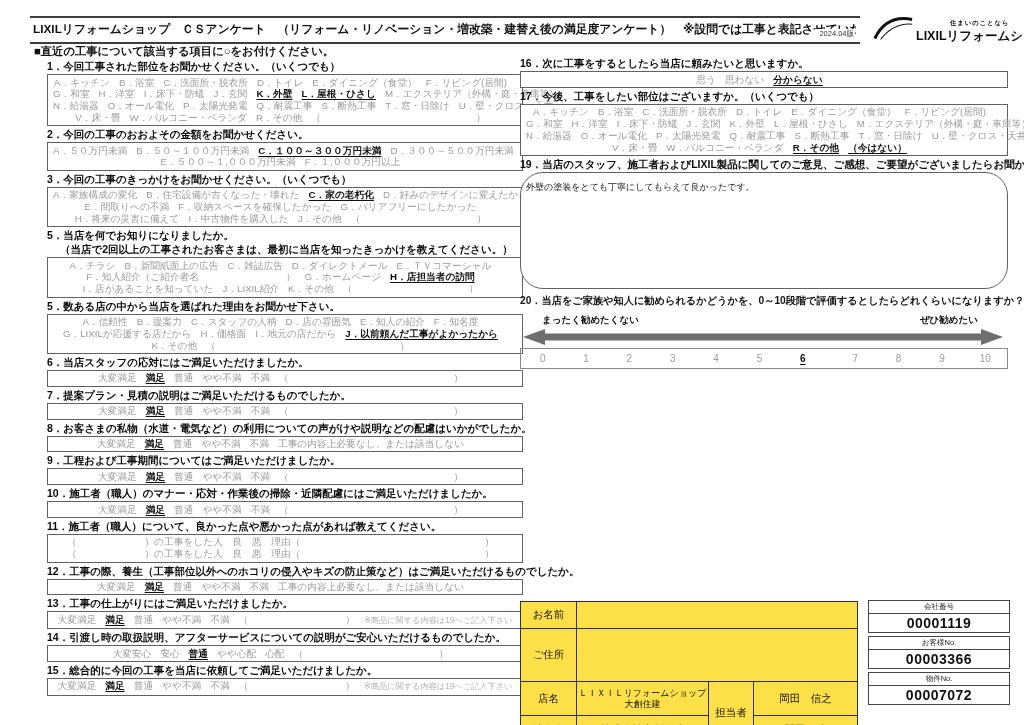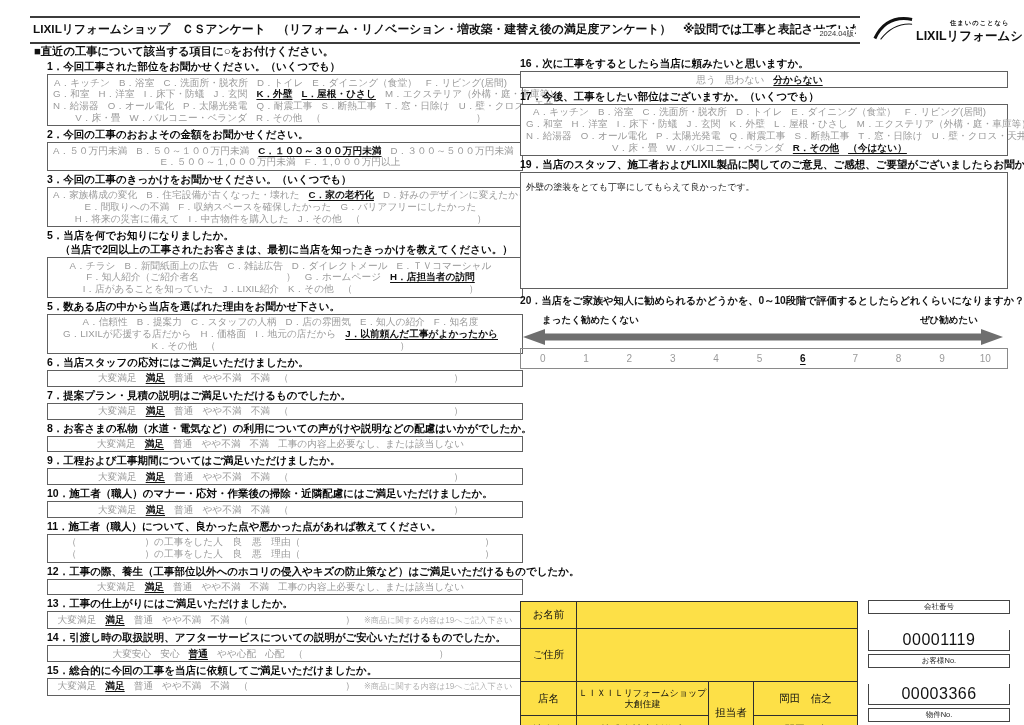--- a/index.html
+++ b/index.html
@@ -27,21 +27,21 @@
 
   
   .q  { margin-bottom:2px; }
   .qt { font-size:10.5px; line-height:13px; font-weight:bold; white-space:nowrap; margin:1px 0; color:#0a0a0a; }
   .qt2 { padding-left:13px; }
   .qbox { border:1.5px solid #606060; padding:1.5px 5px; background:#fff; }
   .qline { font-size:9.7px; line-height:11.8px; white-space:nowrap; color:#9a9a9a;text-align:center; }
   .opt  { color:#9a9a9a; margin-right:9px; }
   .sel  { color:#111; font-weight:bold; text-decoration:underline; text-underline-offset:1.5px; margin-right:9px; }
   .note { color:#b3b3b3; font-size:8.2px; margin-right:0; }
-  .qbox.tall { height:117px; padding:3px 5px; }
+  .qbox.tall { height:117px; padding:3px 5px;border-radius:23px; }
   .comment { font-size:9px; color:#222; }
 
   
   .nps { margin-top:5px; }
   .nps-title { font-size:10.2px; font-weight:bold; white-space:nowrap; margin-bottom:6px; }
   .nps-labels { display:flex; justify-content:space-between; padding:0 30px 0 22px; }
   .nps-label { font-size:9.5px; font-weight:bold; }
   .nps-arrow { display:block; margin:1px 0 2px 0; }
   .nps-scale { display:flex; border:1.5px solid #8a8a8a; height:21px; align-items:center; }
   .nps-num { flex:1; text-align:center; font-size:10px; color:#9a9a9a; }
@@ -57,21 +57,21 @@
   .row-name td { height:27px; }
   .row-addr td { height:53px; }
   .row-shop td { height:34px; }
   .row-corp td { height:28px; }
   .shop-line1 { font-size:9px; line-height:11px; }
   .shop-line2 { font-size:9px; line-height:11px; }
 
   .numbers-panel { position:absolute; left:868px; top:600px; width:142px; }
   .num-pair { margin-bottom:3px; }
   .num-label { border:1px solid #444; font-size:7.5px; text-align:center; padding:1px 0; color:#222; }
-  .num-value { border:1px solid #444; border-top:none; font-size:16px; font-weight:normal; text-align:center; padding:1px 0; letter-spacing:0.5px;margin-top:16px; }
+  .num-value { border:1px solid #444; border-top:none; font-size:14px; font-weight:bold; text-align:center; padding:1px 0; letter-spacing:0.5px; }
 </style>
 </head>
 <body>
 
 <div class="page">
 
   <div class="header">
     <div class="header-title">LIXILリフォームショップ　ＣＳアンケート　（リフォーム・リノベーション・増改築・建替え後の満足度アンケート）　※設問では工事と表記させていただきます。</div>
     <span class="version">2024.04版</span>
   </div>

